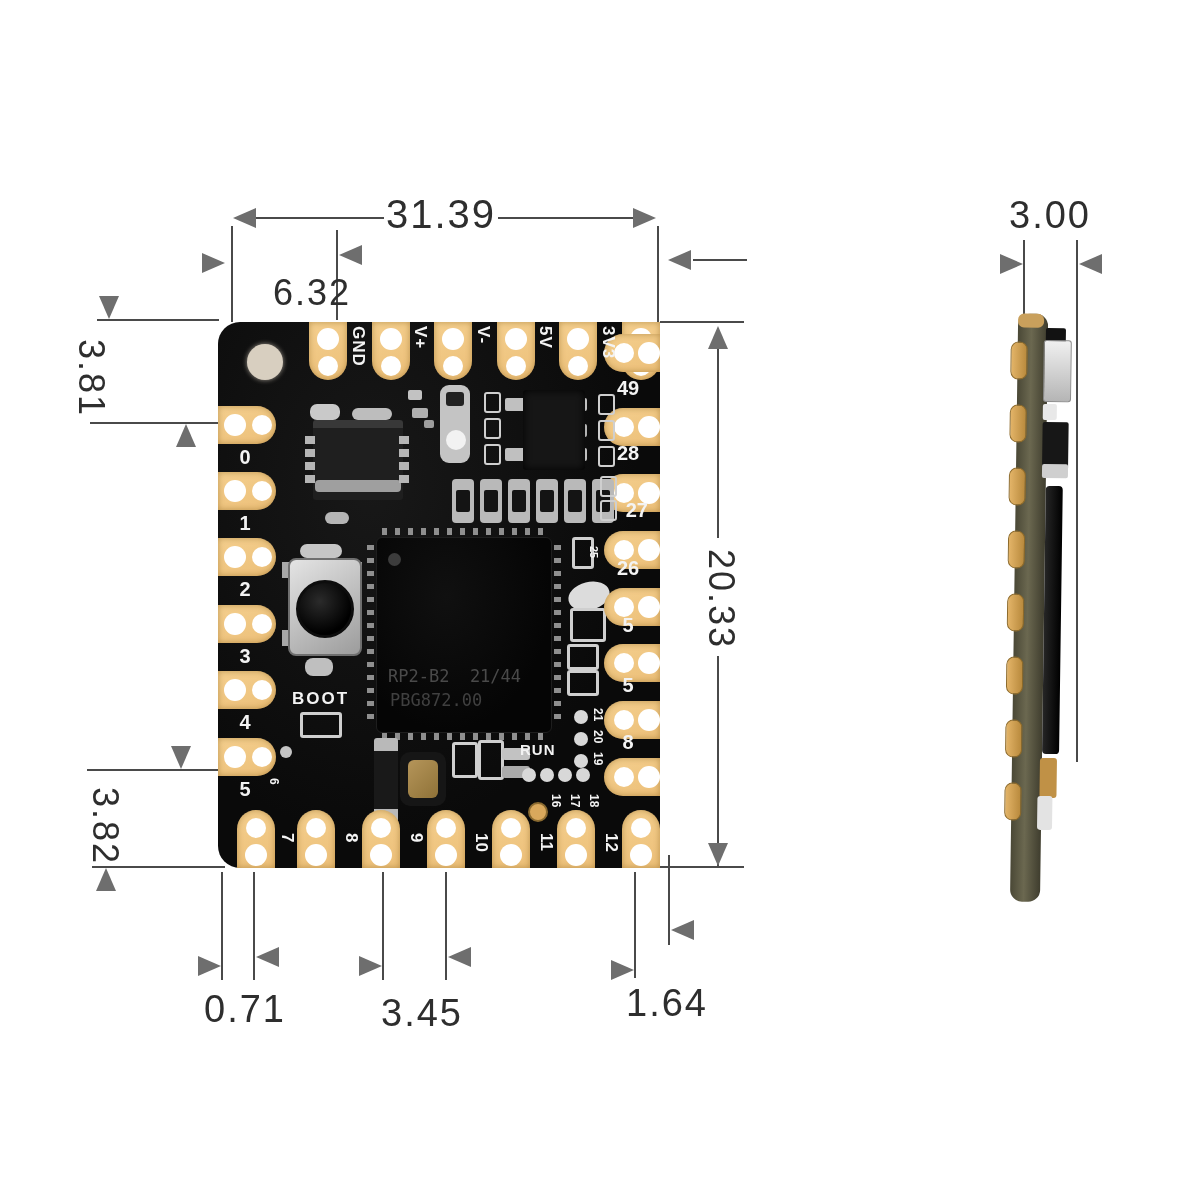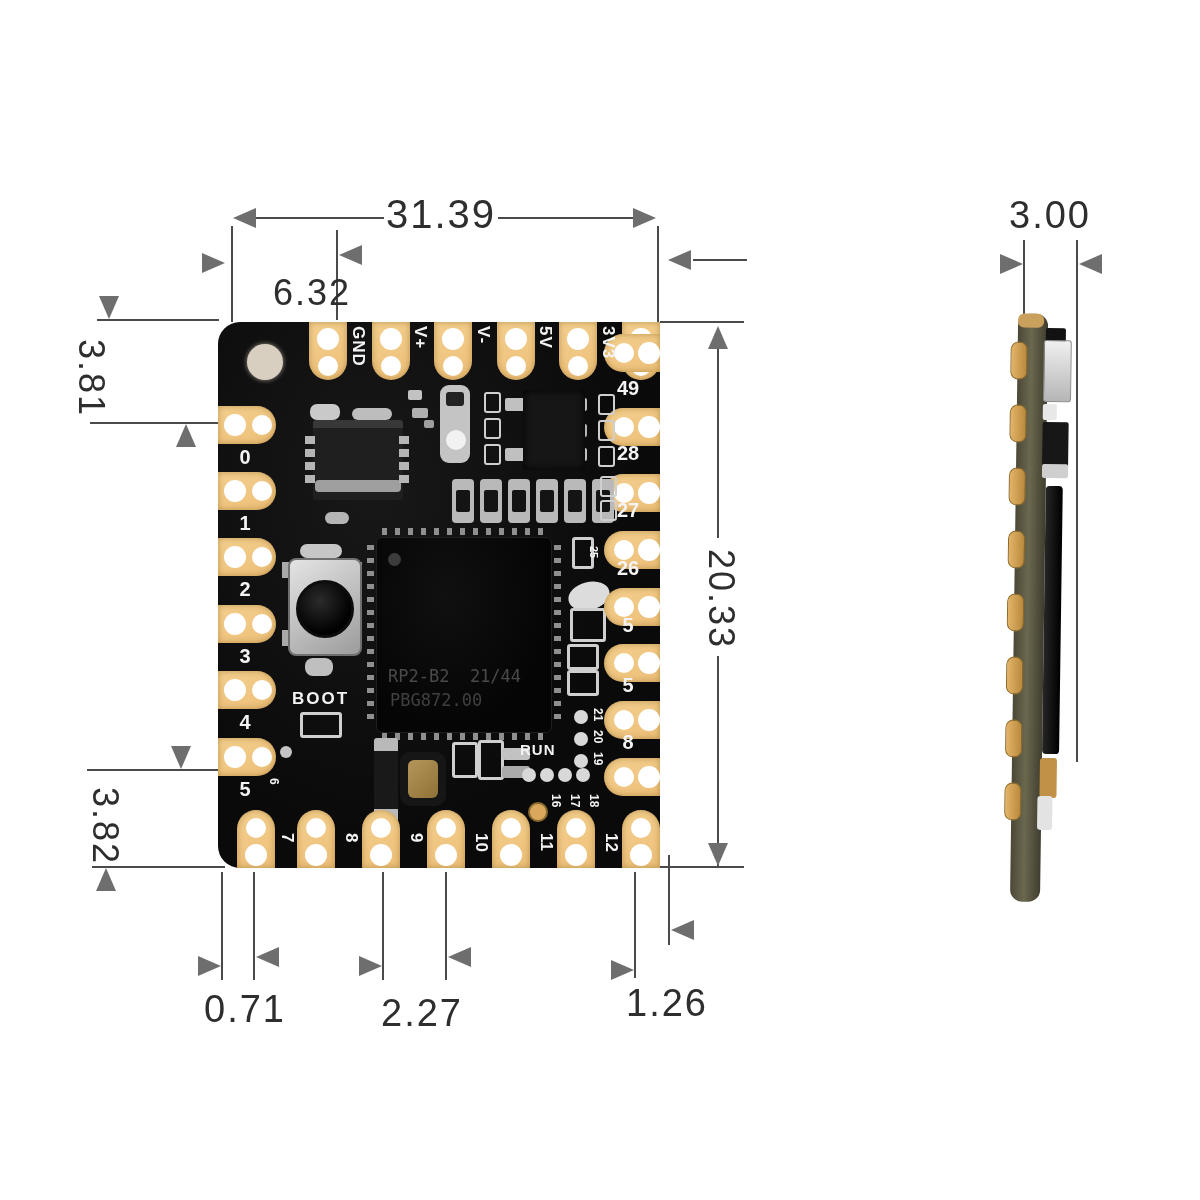--- a/index.html
+++ b/index.html
@@ -74,27 +74,27 @@
   <div class="dim-line" style="left:221px;top:872px;width:2px;height:108px;"></div>
   <div class="dim-line" style="left:253px;top:872px;width:2px;height:108px;"></div>
   <div class="arr arr-r" style="left:198px;top:956px;"></div>
   <div class="arr arr-l" style="left:256px;top:947px;"></div>
   <div class="dim-text" style="left:200px;top:988px;width:90px;">0.71</div>
 
   <div class="dim-line" style="left:382px;top:872px;width:2px;height:108px;"></div>
   <div class="dim-line" style="left:445px;top:872px;width:2px;height:108px;"></div>
   <div class="arr arr-r" style="left:359px;top:956px;"></div>
   <div class="arr arr-l" style="left:448px;top:947px;"></div>
-  <div class="dim-text" style="left:370px;top:992px;width:104px;">2.27</div>
+  <div class="dim-text" style="left:370px;top:992px;width:104px;">3.45</div>
 
   <div class="dim-line" style="left:634px;top:872px;width:2px;height:106px;"></div>
   <div class="dim-line" style="left:668px;top:855px;width:2px;height:90px;"></div>
   <div class="arr arr-r" style="left:611px;top:960px;"></div>
   <div class="arr arr-l" style="left:671px;top:920px;"></div>
-  <div class="dim-text" style="left:612px;top:982px;width:110px;">1.26</div>
+  <div class="dim-text" style="left:612px;top:982px;width:110px;">1.64</div>
 
   <div class="dim-text" style="left:1000px;top:194px;width:100px;">3.00</div>
   <div class="dim-line" style="left:1023px;top:240px;width:2px;height:190px;"></div>
   <div class="dim-line" style="left:1076px;top:240px;width:2px;height:522px;"></div>
   <div class="arr arr-r" style="left:1000px;top:254px;"></div>
   <div class="arr arr-l" style="left:1079px;top:254px;"></div>
 
   <div id="board"></div>
 
   <div class="abs" style="left:247px;top:344px;width:36px;height:36px;border-radius:50%;background:#d8cfc0;box-shadow:0 0 5px rgba(216,207,192,.7);"></div>
@@ -254,21 +254,21 @@
       <div class="pinlab" style="left: 234px; top: 779px; width: 22px; text-align: center; font-size: 20px;">5</div>
       <div class="pinlab vtext" style="left: 279px; top: 833px; height: 34px; font-size: 17px;">7</div>
       <div class="pinlab vtext" style="left: 343px; top: 833px; height: 34px; font-size: 17px;">8</div>
       <div class="pinlab vtext" style="left: 408px; top: 833px; height: 34px; font-size: 17px;">9</div>
       <div class="pinlab vtext" style="left: 473px; top: 833px; height: 34px; font-size: 17px;">10</div>
       <div class="pinlab vtext" style="left: 538px; top: 833px; height: 34px; font-size: 17px;">11</div>
       <div class="pinlab vtext" style="left: 603px; top: 833px; height: 34px; font-size: 17px;">12</div>
       <div class="pinlab vtext" style="left: 268px; top: 778px; height: 20px; font-size: 12px;">6</div>
       <div class="pinlab" style="left: 608px; top: 378px; width: 40px; text-align: center; font-size: 20px;">49</div>
       <div class="pinlab" style="left: 608px; top: 443px; width: 40px; text-align: center; font-size: 20px;">28</div>
-      <div class="pinlab" style="left: 608px; top: 500px; width: 40px; text-align: center; font-size: 20px;">27</div>
+      <div class="pinlab" style="left: 608px; top: 500px; width: 40px; text-align: right; font-size: 20px;">27</div>
       <div class="pinlab" style="left: 608px; top: 558px; width: 40px; text-align: center; font-size: 20px;">26</div>
       <div class="pinlab" style="left: 608px; top: 615px; width: 40px; text-align: center; font-size: 20px;">5</div>
       <div class="pinlab" style="left: 608px; top: 675px; width: 40px; text-align: center; font-size: 20px;">5</div>
       <div class="pinlab" style="left: 608px; top: 732px; width: 40px; text-align: center; font-size: 20px;">8</div>
       <div class="comp" style="left: 305px; top: 436px; width: 10px; height: 8px; background: rgb(181, 181, 181);"></div>
       <div class="comp" style="left: 399px; top: 436px; width: 10px; height: 8px; background: rgb(181, 181, 181);"></div>
       <div class="comp" style="left: 305px; top: 449px; width: 10px; height: 8px; background: rgb(181, 181, 181);"></div>
       <div class="comp" style="left: 399px; top: 449px; width: 10px; height: 8px; background: rgb(181, 181, 181);"></div>
       <div class="comp" style="left: 305px; top: 462px; width: 10px; height: 8px; background: rgb(181, 181, 181);"></div>
       <div class="comp" style="left: 399px; top: 462px; width: 10px; height: 8px; background: rgb(181, 181, 181);"></div>

